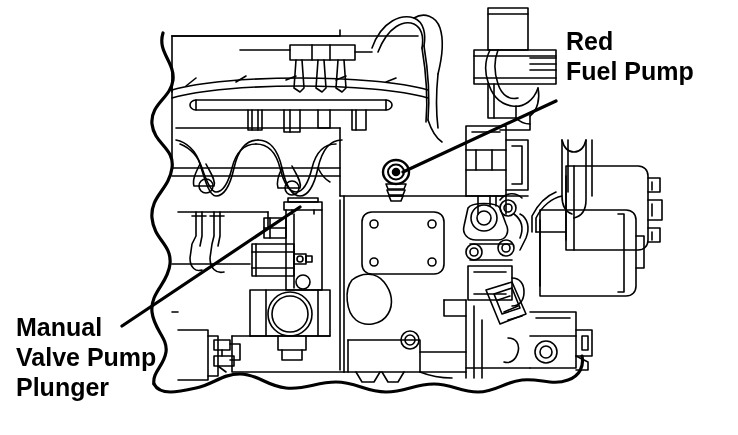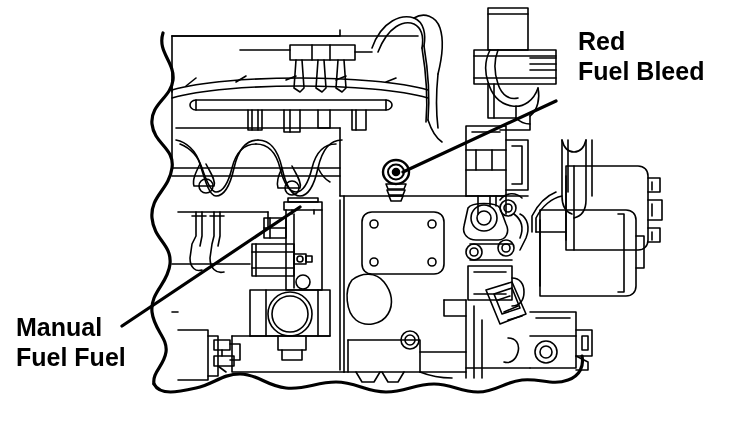--- a/index.html
+++ b/index.html
@@ -1,21 +1,21 @@
 <!DOCTYPE html>
 <html><head>
 <meta charset="utf-8">
 <style>
   html,body{margin:0;padding:0;background:#ffffff;}
   body{width:738px;height:435px;overflow:hidden;font-family:"Liberation Sans",sans-serif;}
   #stage{position:relative;width:738px;height:435px;background:#ffffff;}
   svg#art{position:absolute;left:0;top:0;width:738px;height:435px;}
   .callout{position:absolute;font-family:"Liberation Sans",sans-serif;font-weight:bold;
            font-size:25px;line-height:30px;color:#000000;white-space:nowrap;letter-spacing:0px;}
-  #lbl-red{left:566px;top:26px;margin-left:12px;}
+  #lbl-red{left:566px;top:26px;}
   #lbl-manual{left:16px;top:296px;margin-top:16px;}
 </style>
 </head>
 <body>
 
 <div id="stage">
 
   <svg id="art" viewBox="0 0 738 435">
     <g fill="none" stroke="#000" stroke-width="1.6" stroke-linejoin="round" stroke-linecap="round">
 
@@ -333,21 +333,22 @@
       </g>
 
       <line x1="556" y1="101" x2="403" y2="172" stroke="#000" stroke-width="3.2"></line>
       <line x1="122" y1="326" x2="300" y2="207" stroke="#000" stroke-width="3.2"></line>
 
     </g>
   </svg>
 
   <div class="callout" id="lbl-red">
     <div>Red</div>
-    <div>Fuel Bleed</div>
+    <div>Fuel Pump</div>
   </div>
 
   <div class="callout" id="lbl-manual">
     <div>Manual</div>
-    <div>Fuel Fuel</div>
+    <div>Valve Pump</div>
+    <div>Plunger</div>
   </div>
 
 </div>
 
 </body></html>

